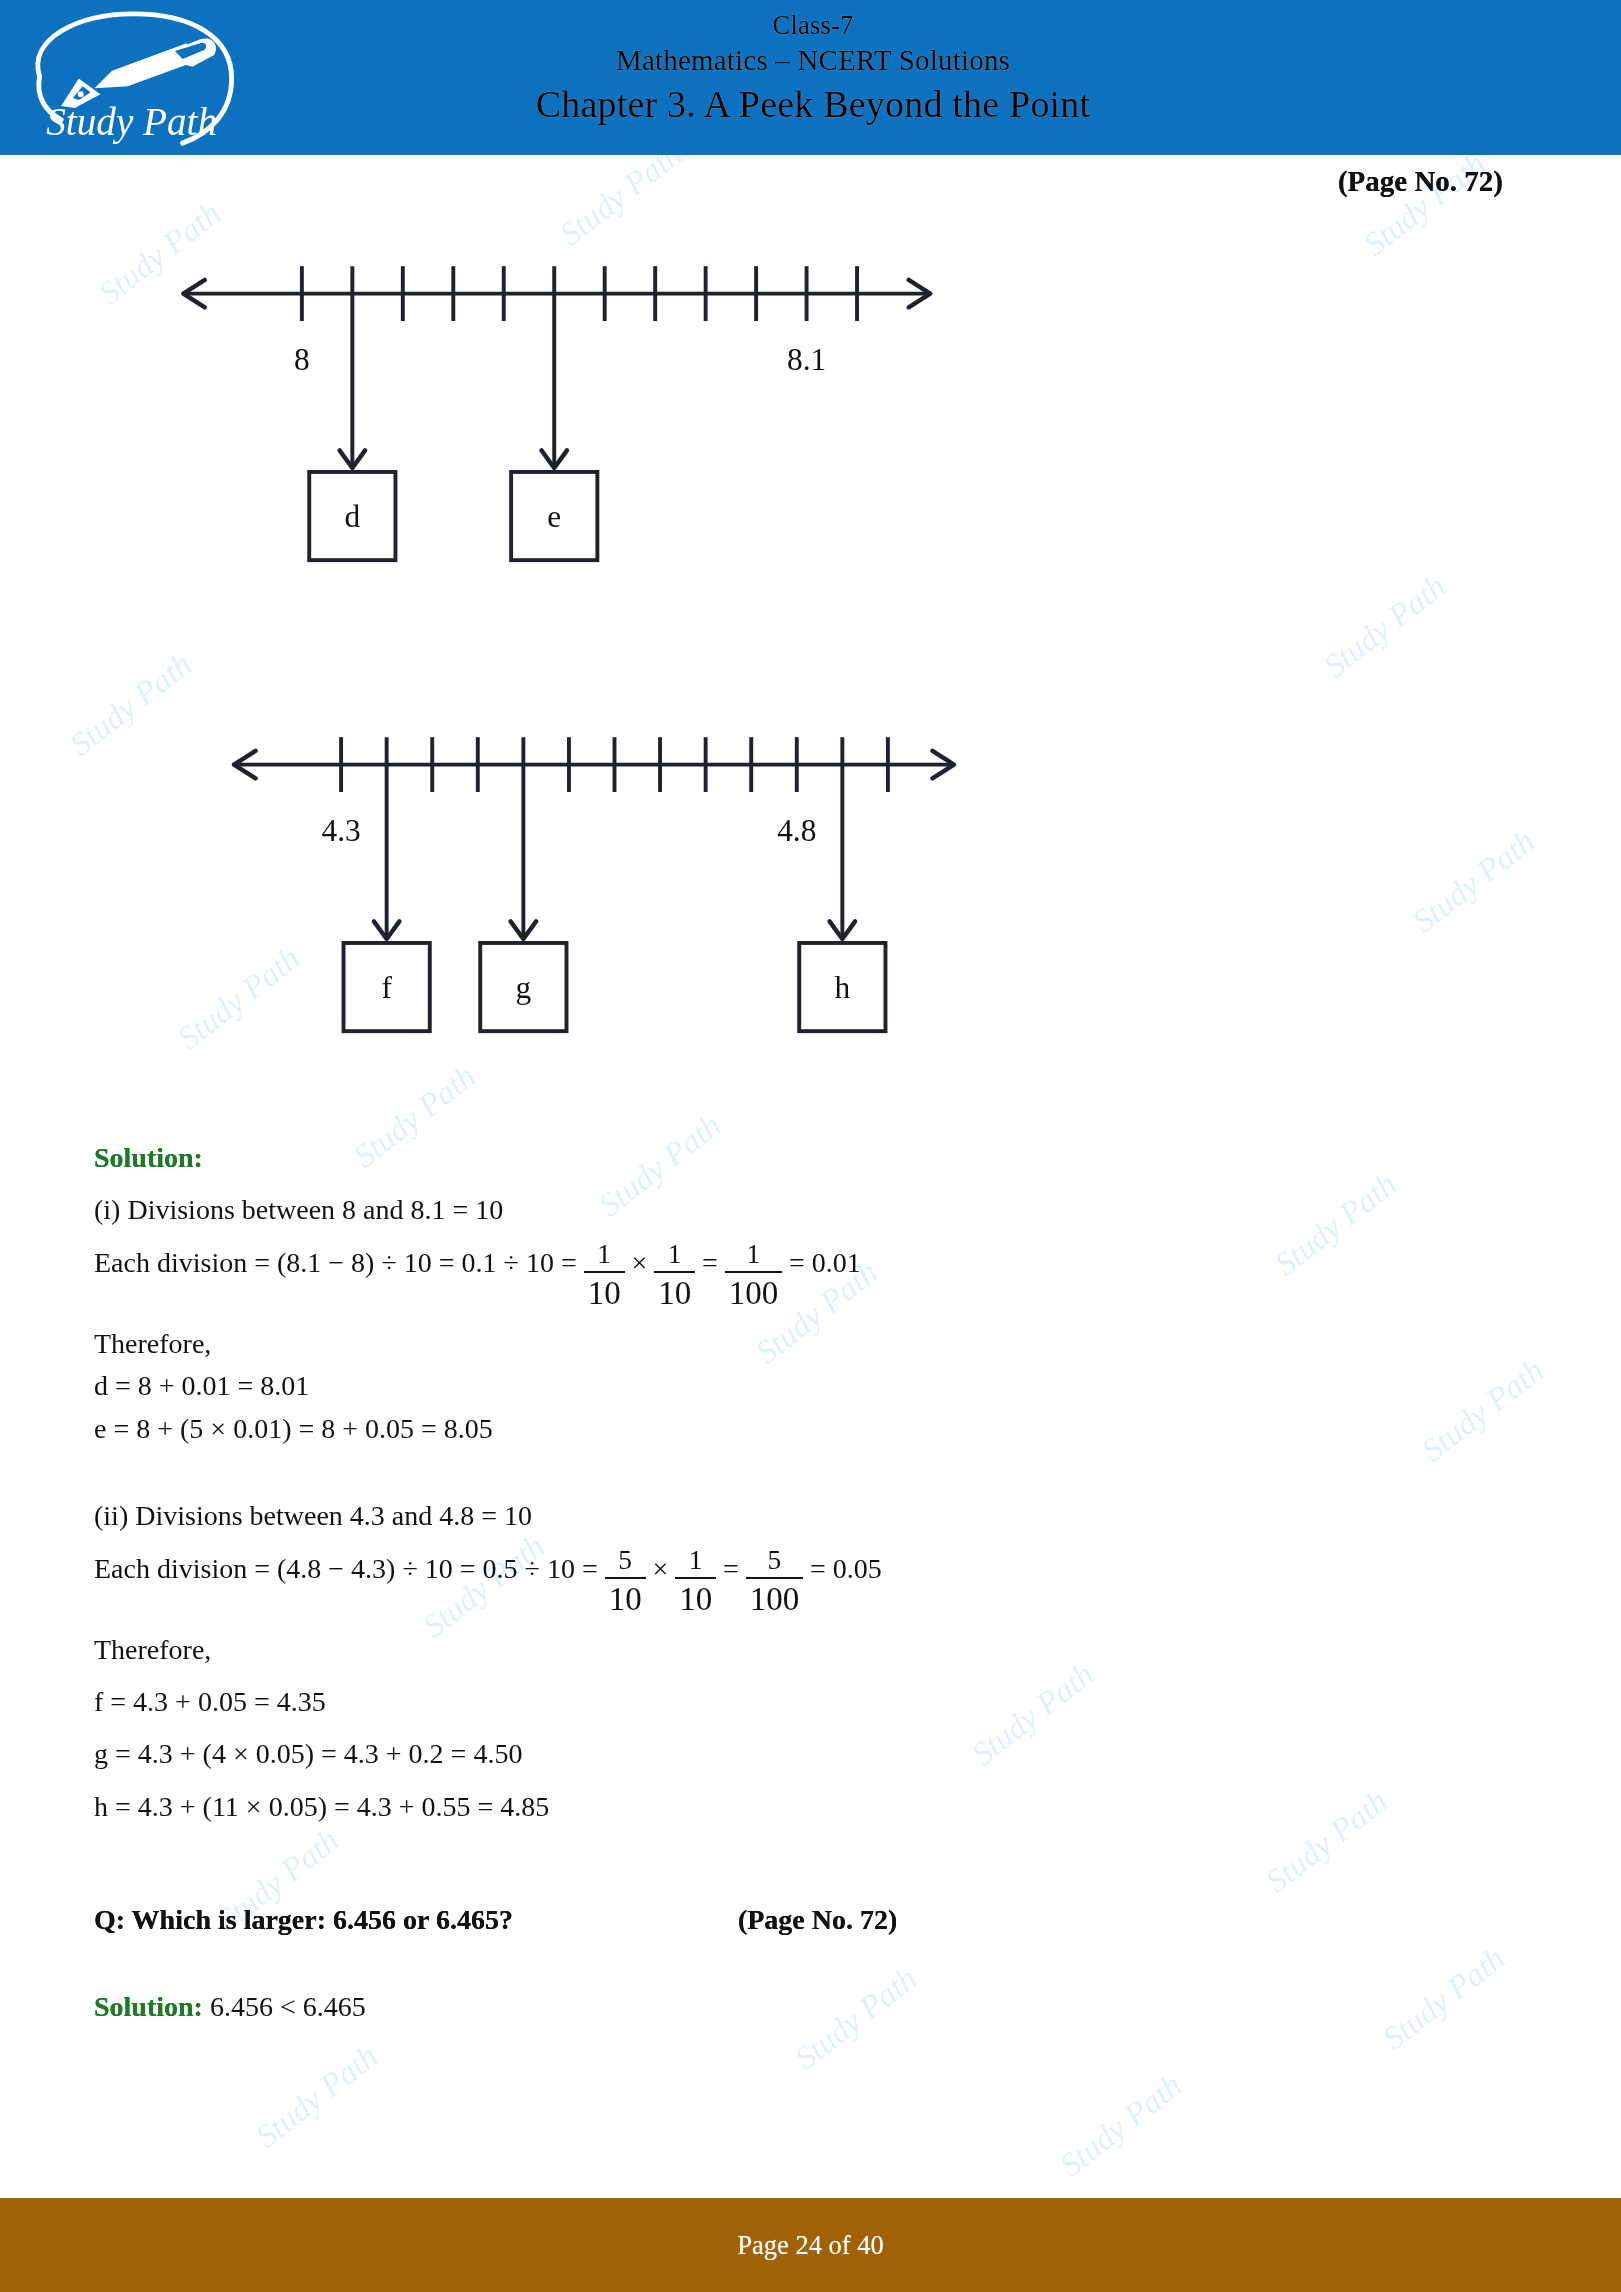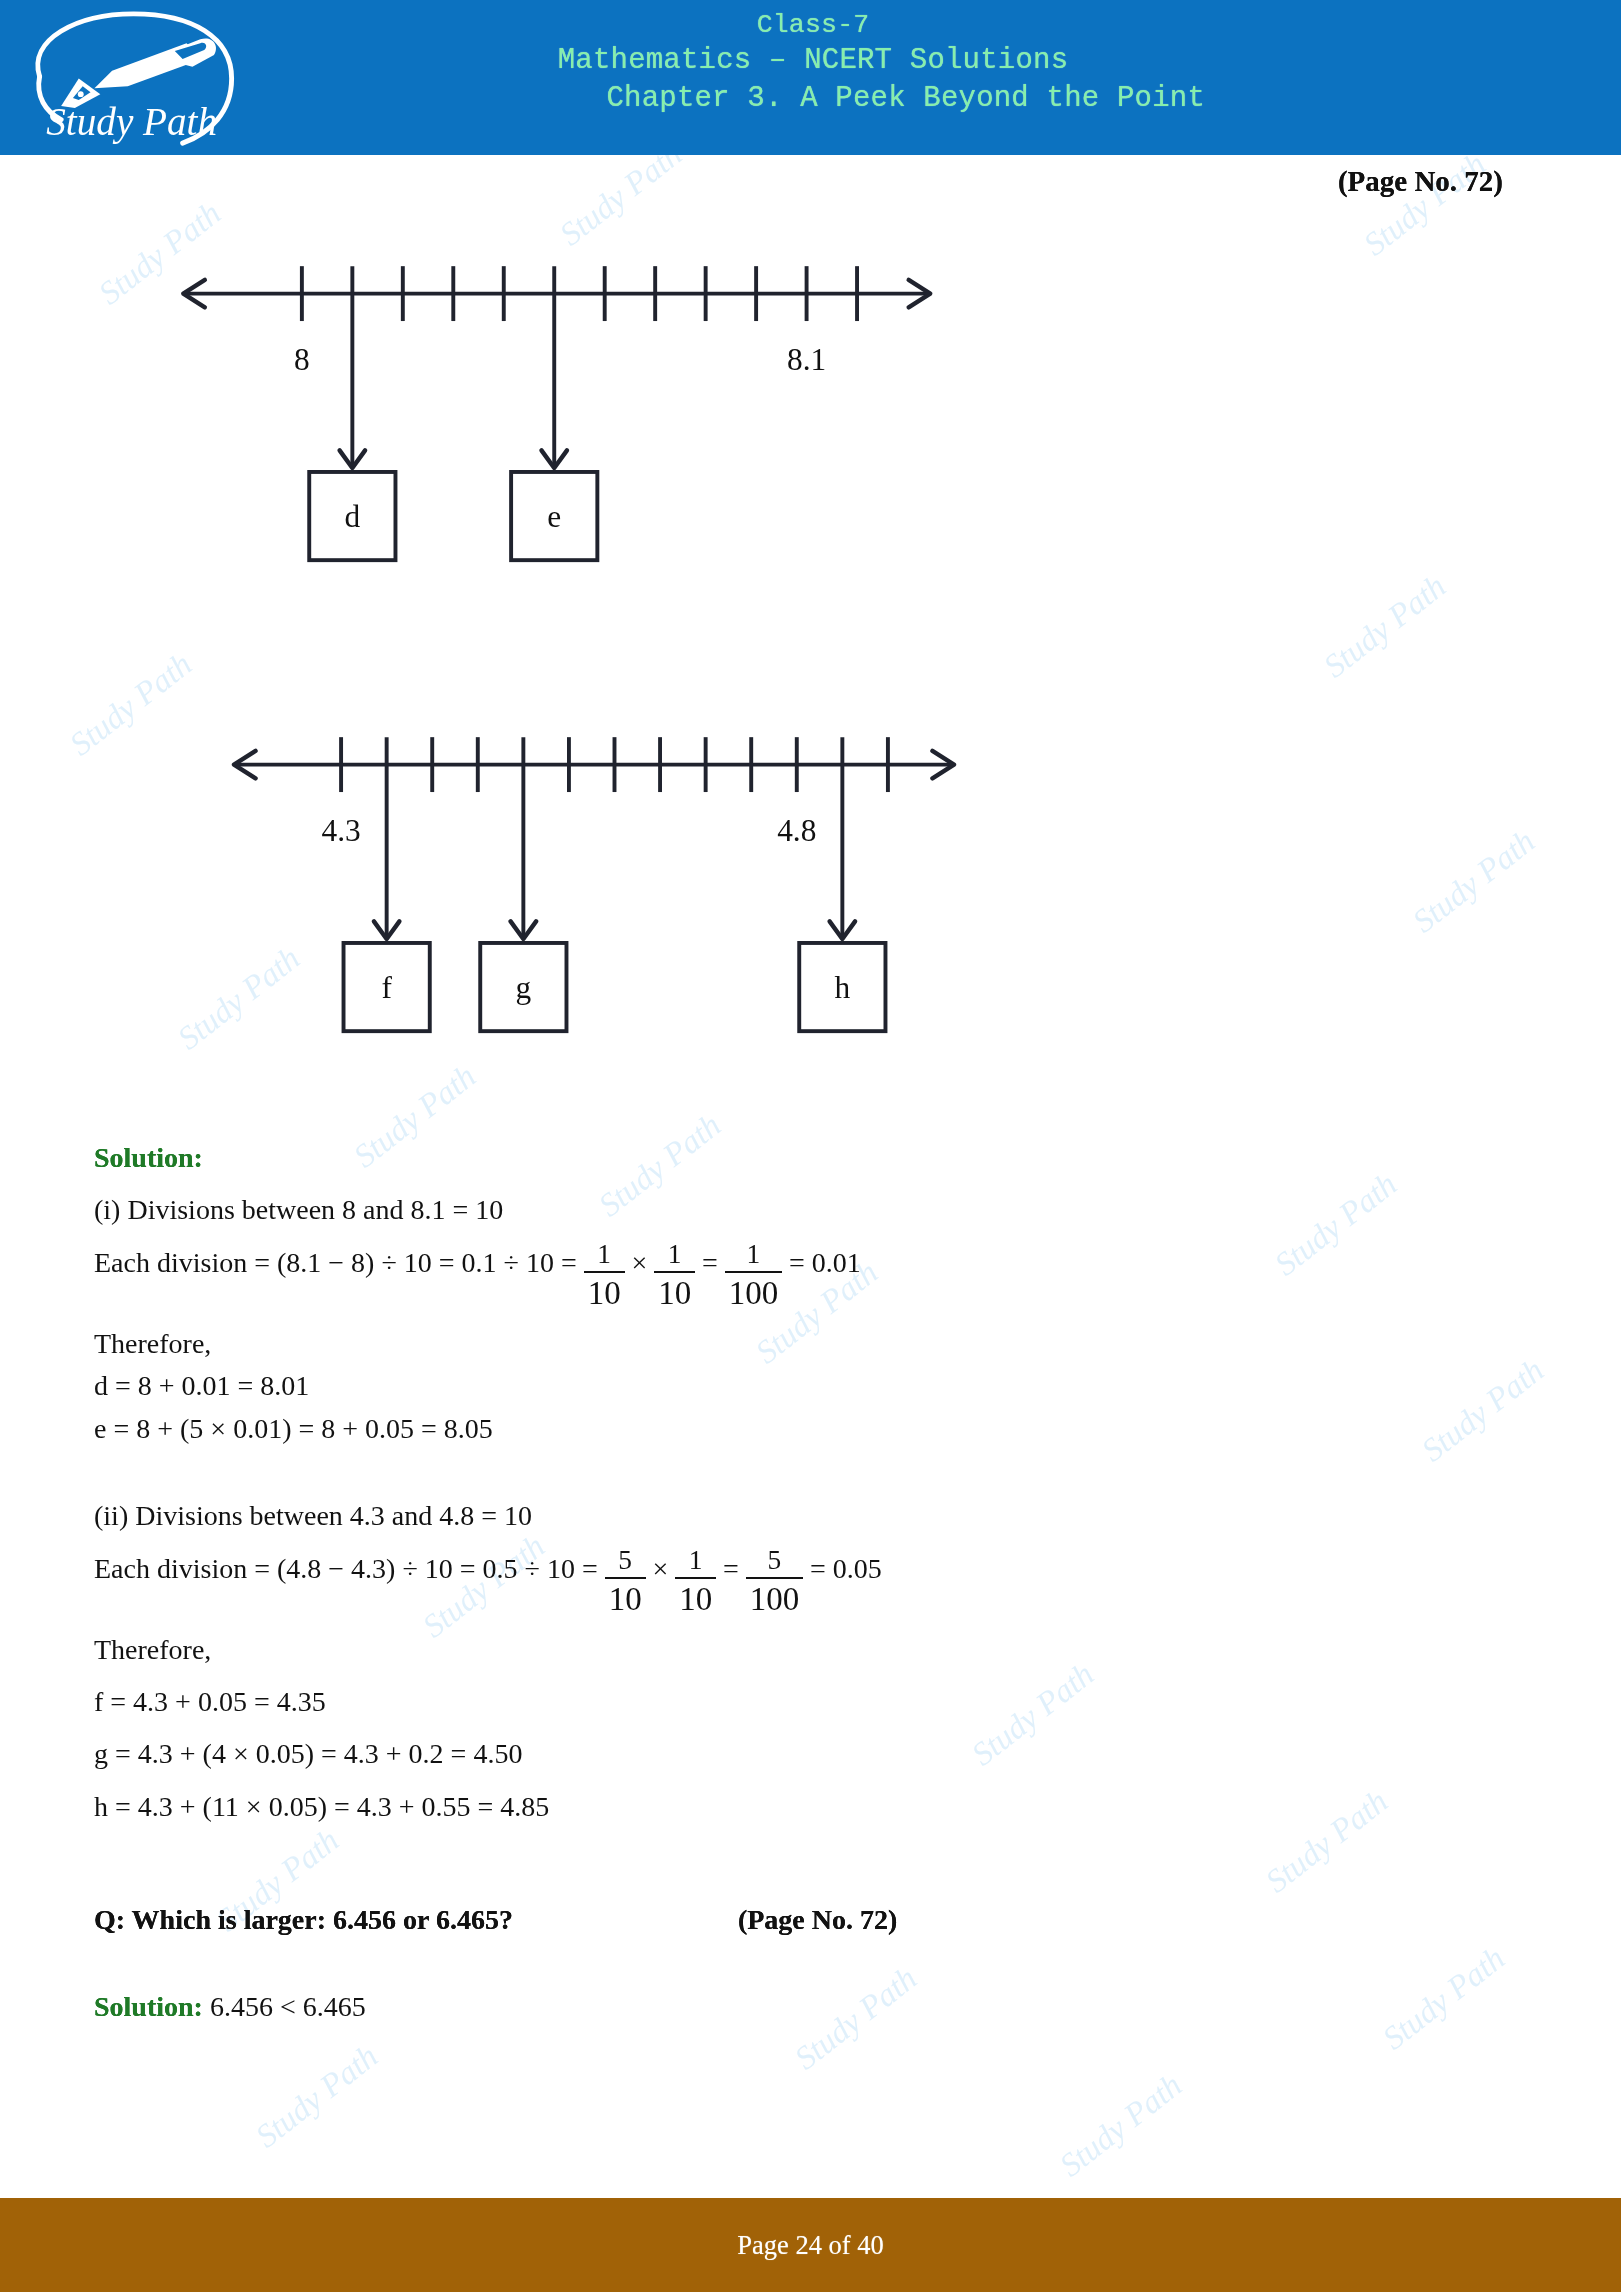--- a/index.html
+++ b/index.html
@@ -17,30 +17,30 @@
     background:#0c72c0;
     display:flex;align-items:center;
   }
   .header-inner{position:relative;width:100%;height:100%;}
   .logo{
     position:absolute;left:17.6px;top:5.9px;width:245px;height:145px;
   }
   .logo svg{display:block;}
   .header-titles{
     position:absolute;left:421px;top:7.8px;width:784px;
-    text-align:center;color:#86efac;
-    font-family:Liberation Mono, monospace;
+    text-align:center;color:#000000;
+    font-family:Liberation Serif, serif;
   }
   .h-line{
     line-height:1.30;letter-spacing:0.2px;
     text-shadow:0 0 1px rgba(255,255,255,.6);
   }
   .h1{font-size:26.5px;}
   .h2{font-size:29px;}
-  .h3{font-size:29px;text-align:right;}
+  .h3{font-size:38px;}
 
   
   .footer{
     position:absolute;left:0;top:2198px;width:1621px;height:94px;
     background:#a16207;color:#ffffff;
     display:flex;align-items:center;justify-content:center;
     font-size:26.5px;font-family:"Liberation Serif", serif;
     text-shadow:0 0 1px rgba(255,255,255,.5);
   }
 

